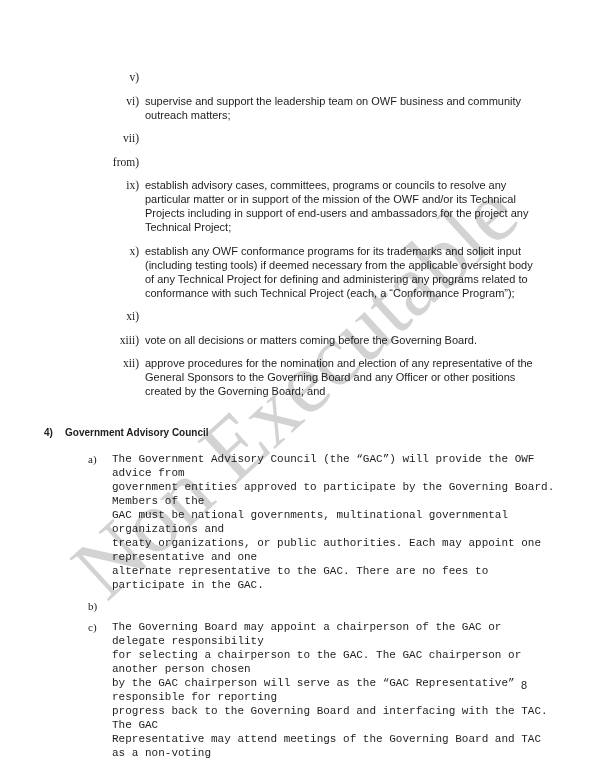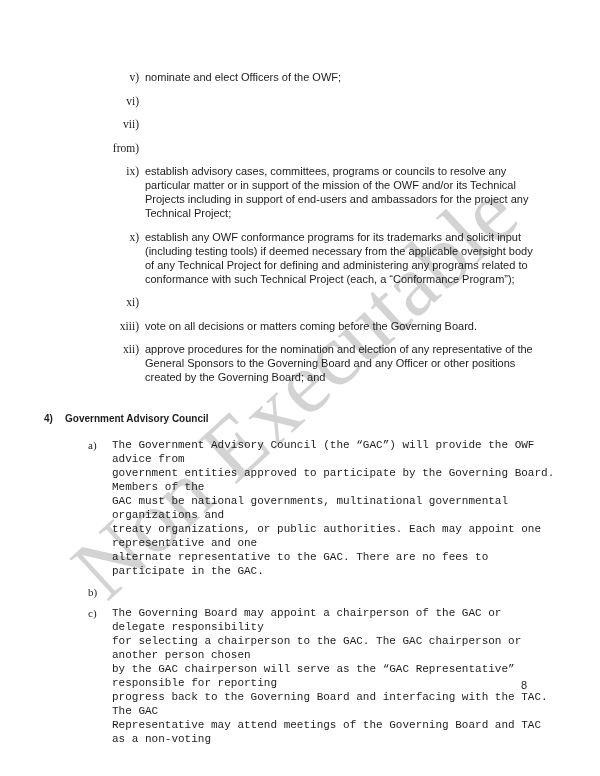--- a/index.html
+++ b/index.html
@@ -70,25 +70,26 @@
 <div class="page">
 
   <div class="watermark">Non Executable</div>
 
   <div class="content">
 
     <div class="roman-list">
 
         <div class="roman-item">
           <span class="roman-marker">v)</span>
-          <span class="item-text">nominate and elect Officers of the OWF;</span>
         </div>
 
         <div class="roman-item">
           <span class="roman-marker">vi)</span>
+          <span class="item-text">supervise and support the leadership team on OWF business and community
+outreach matters;</span>
         </div>
 
         <div class="roman-item">
           <span class="roman-marker">vii)</span>
         </div>
 
         <div class="roman-item">
           <span class="roman-marker">from)</span>
         </div>
 

